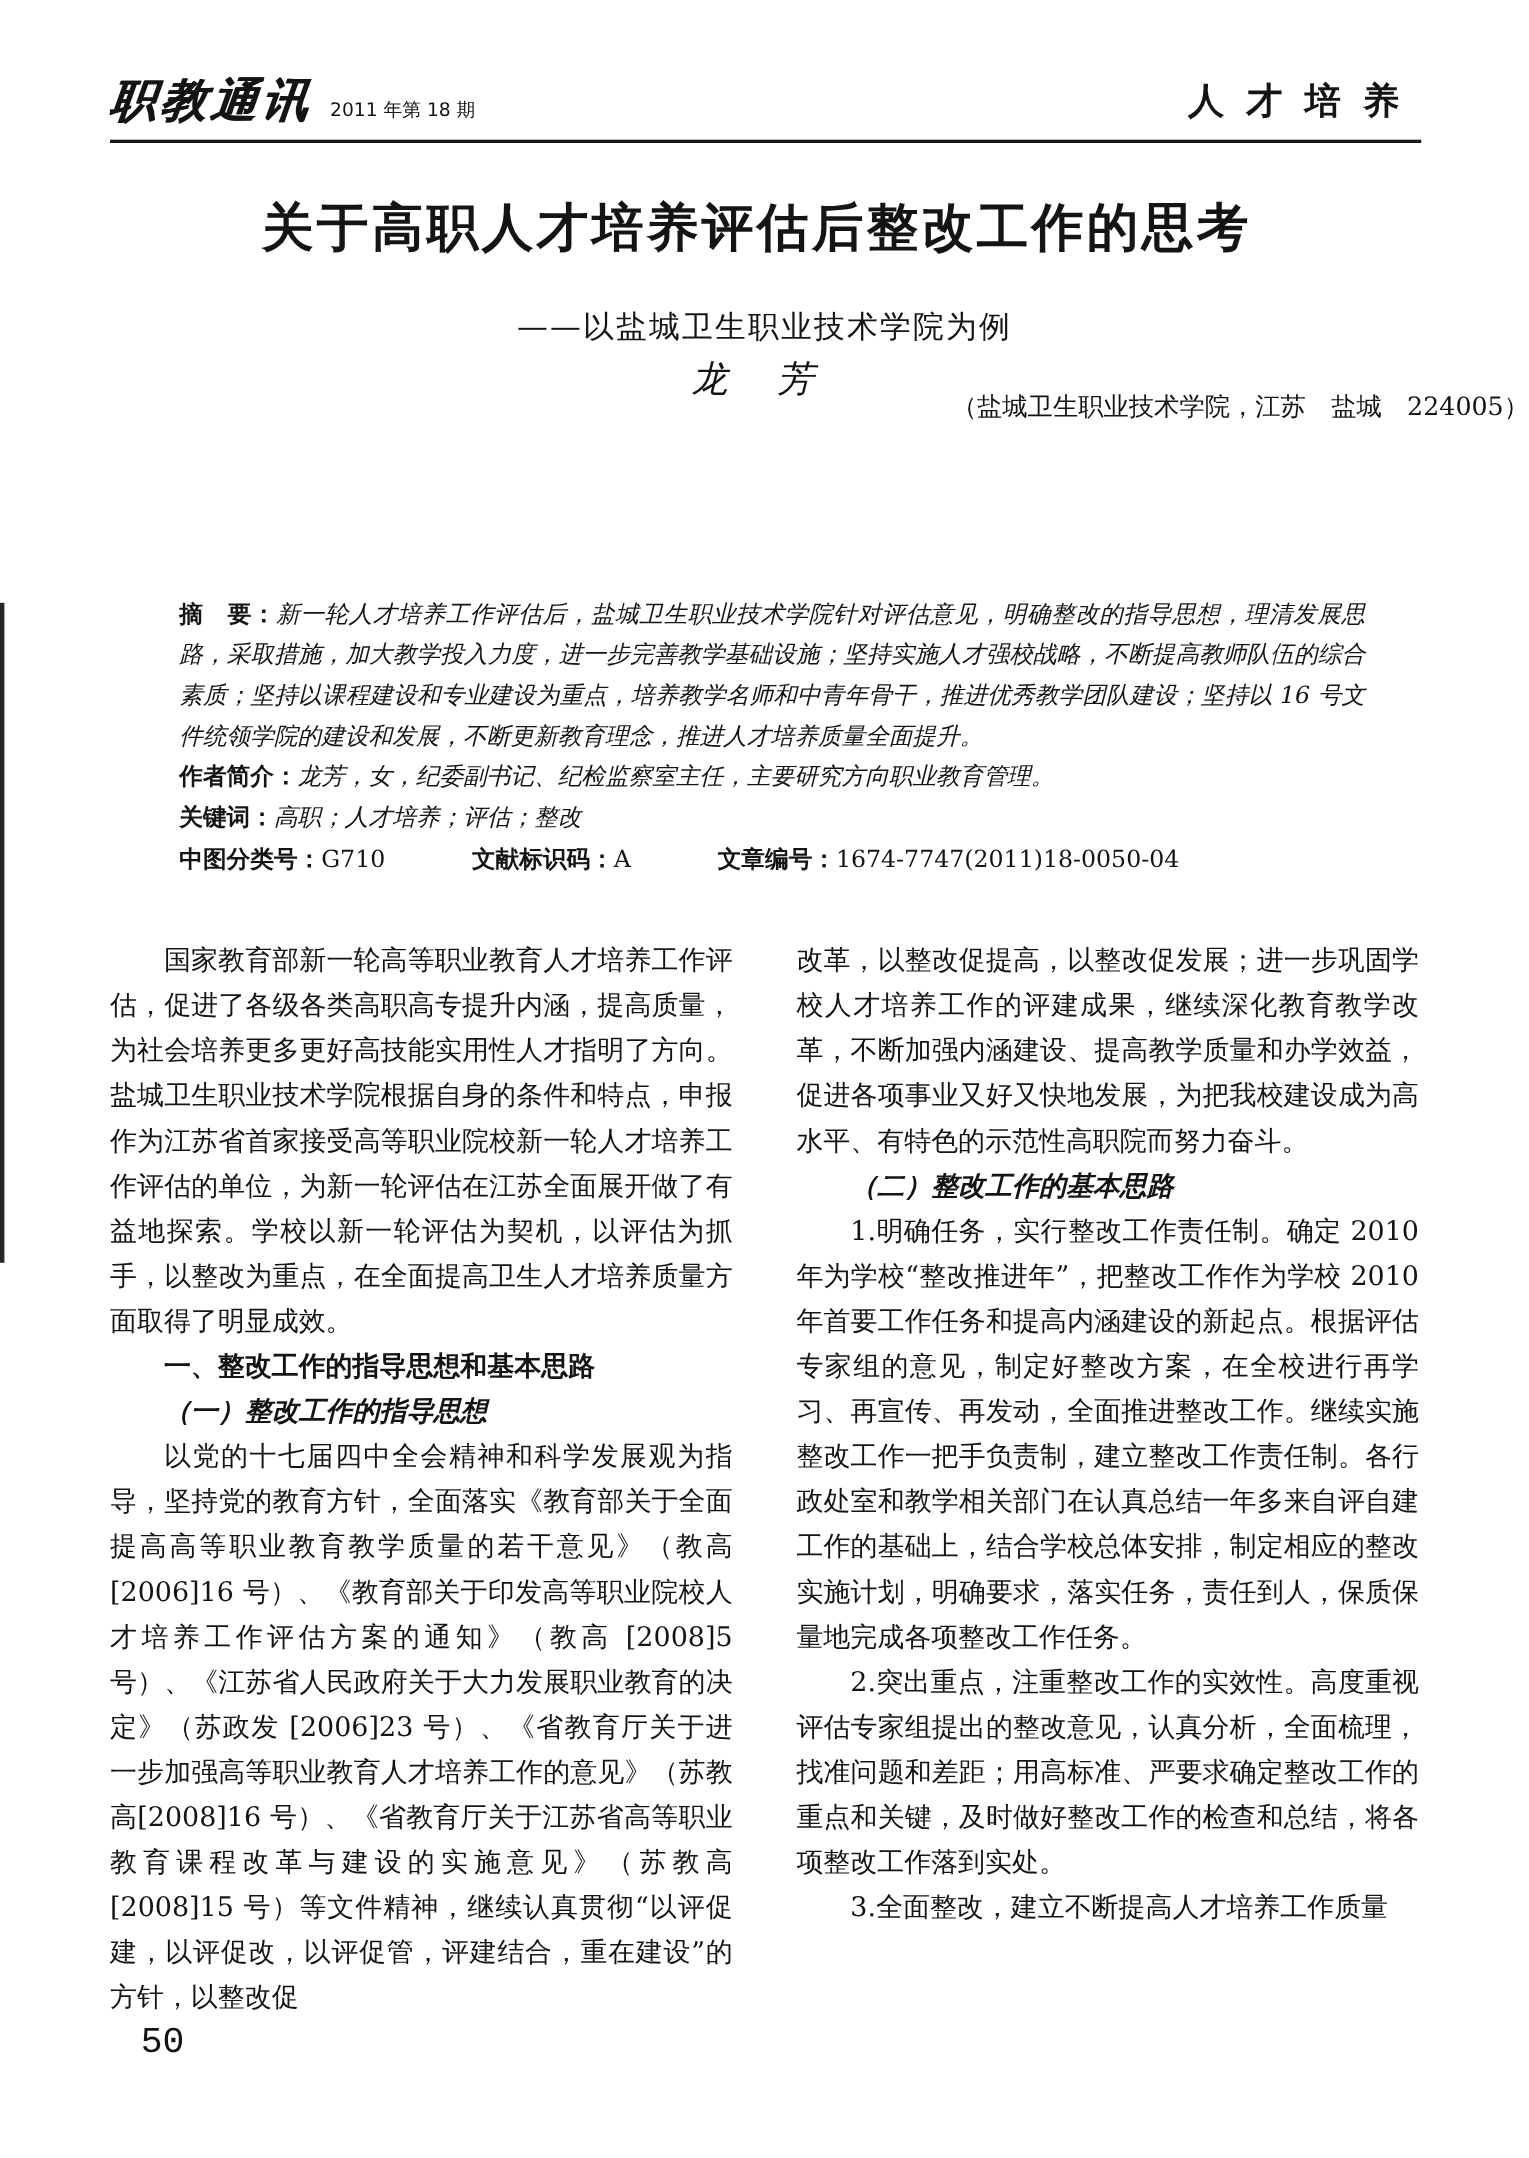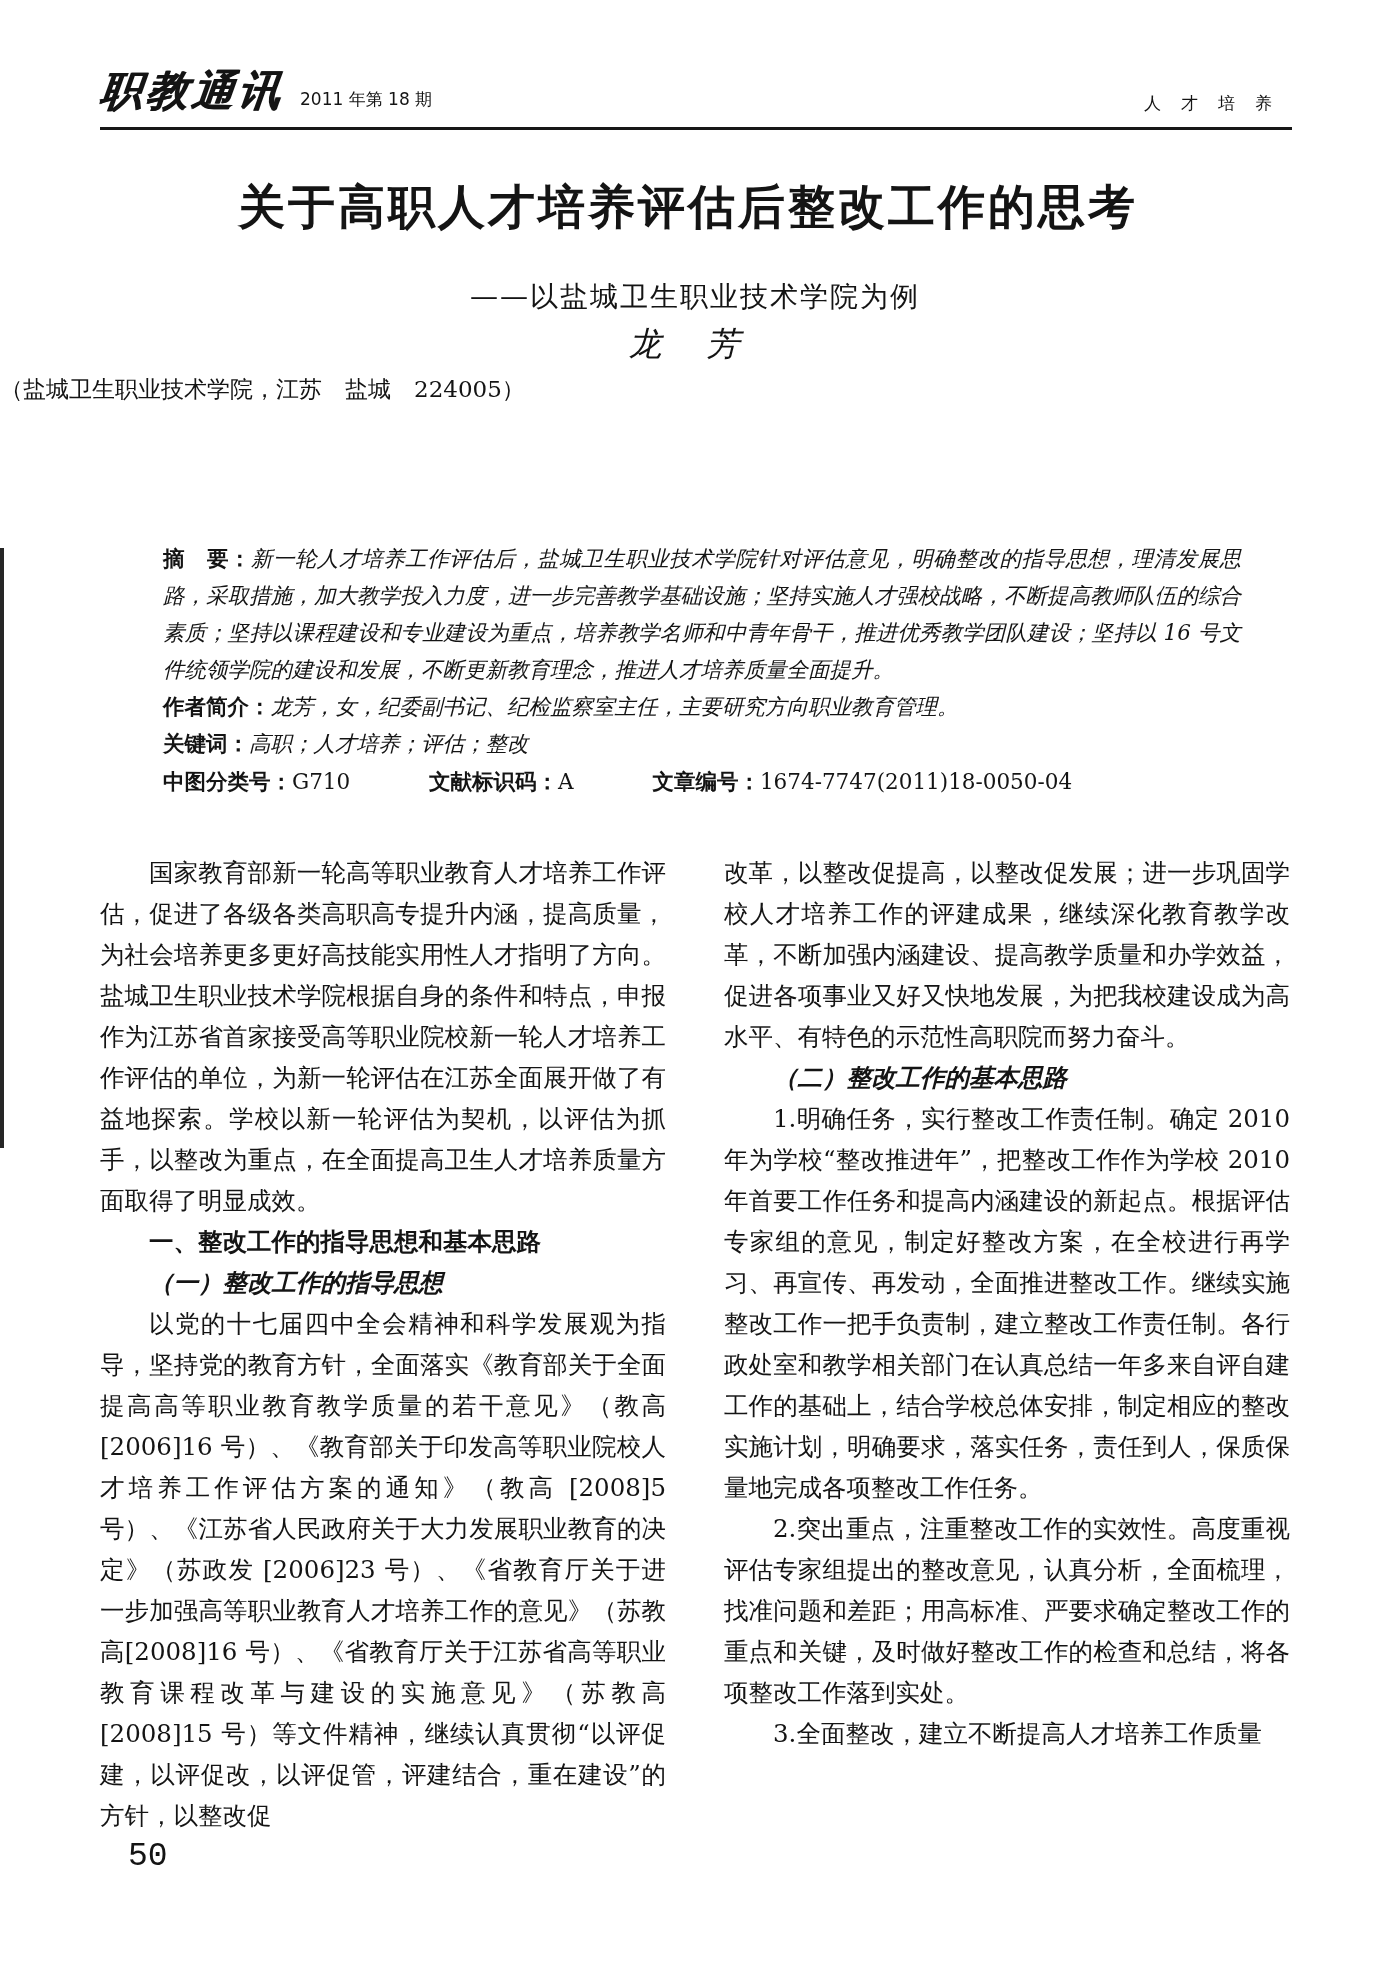--- a/index.html
+++ b/index.html
@@ -41,22 +41,22 @@
     transform: skewX(-6deg);
     text-shadow: 1px 0 currentColor;
     font-family: "DejaVu Serif", serif;
   }
   .issue {
     font-size: 17px;
     font-family: "DejaVu Sans", sans-serif;
     padding-bottom: 4px;
   }
   .section {
-    font-size: 17px;
-    font-weight: normal;
+    font-size: 33px;
+    font-weight: bold;
     letter-spacing: 20px;
     font-family: "DejaVu Sans", sans-serif;
     padding-bottom: 4px;
     white-space: nowrap;
   }
   
   .title {
     position: absolute;
     top: 176px; left: 90px; right: 104px;
     text-align: center;
@@ -76,22 +76,22 @@
   .author {
     position: absolute;
     top: 322px; left: 0; right: 16px;
     text-align: center;
     font-size: 33px;
     letter-spacing: 6px;
     font-style: italic;
   }
   .affiliation {
     position: absolute;
-    top: 374px; left: 0; right: 0;
-    text-align: left;
+    top: 354px; left: 0; right: 0;
+    text-align: right;
     font-size: 23px;
   }
   
   .meta {
     position: absolute;
     left: 163px; top: 540px;
     width: 1078px;
     font-size: 21.5px;
     line-height: 37px;
   }

